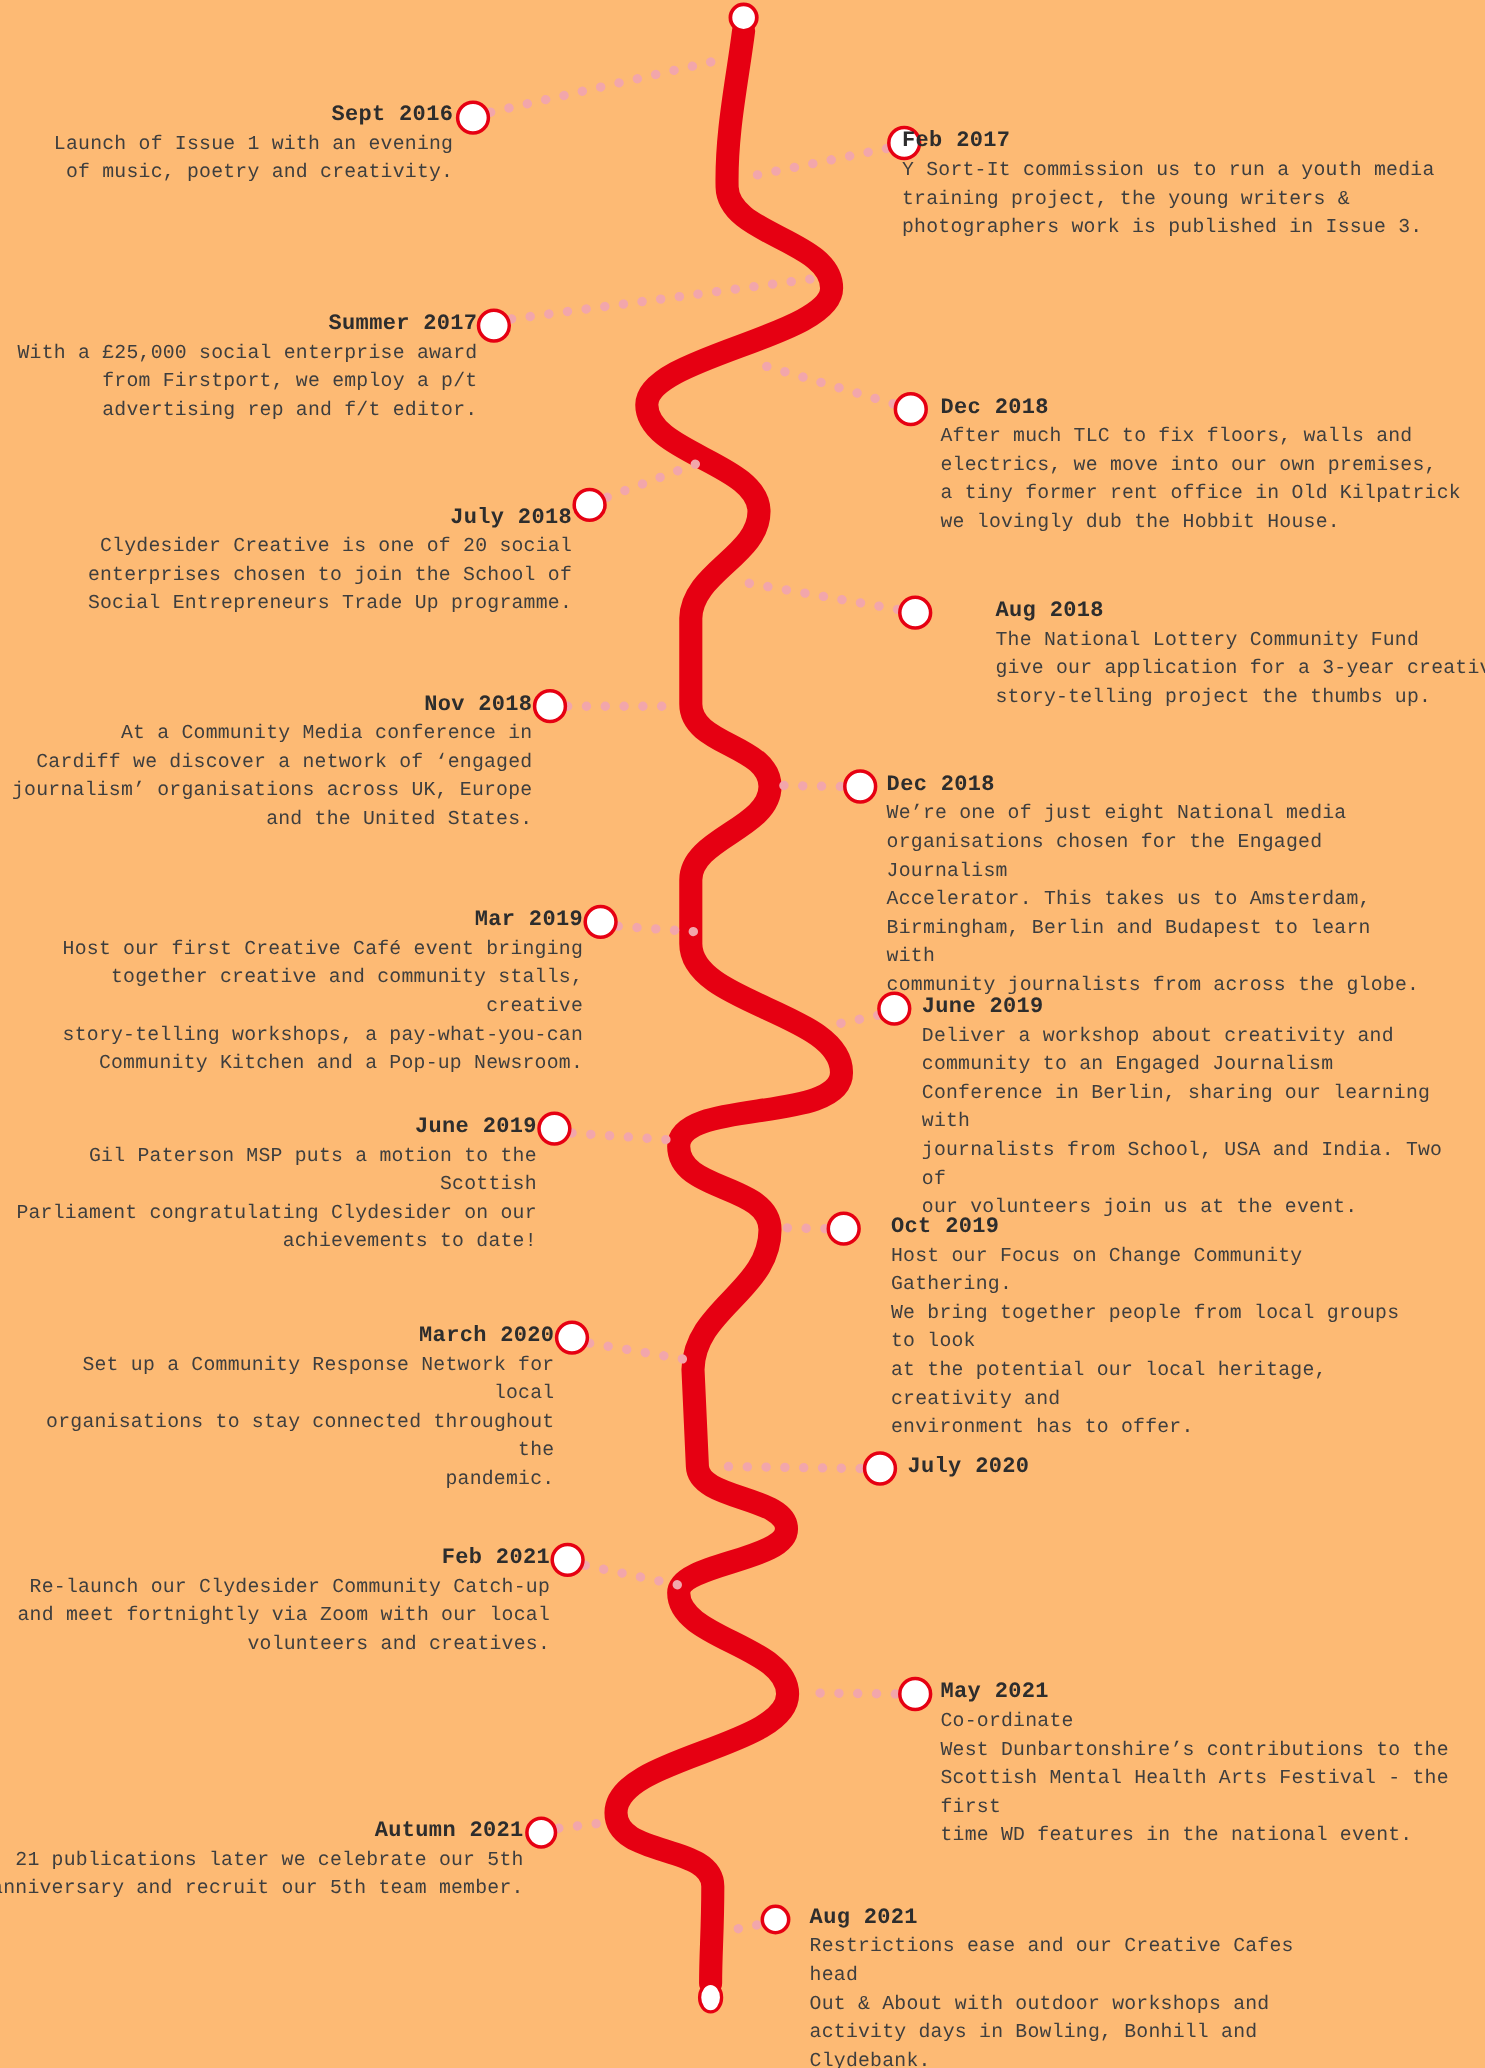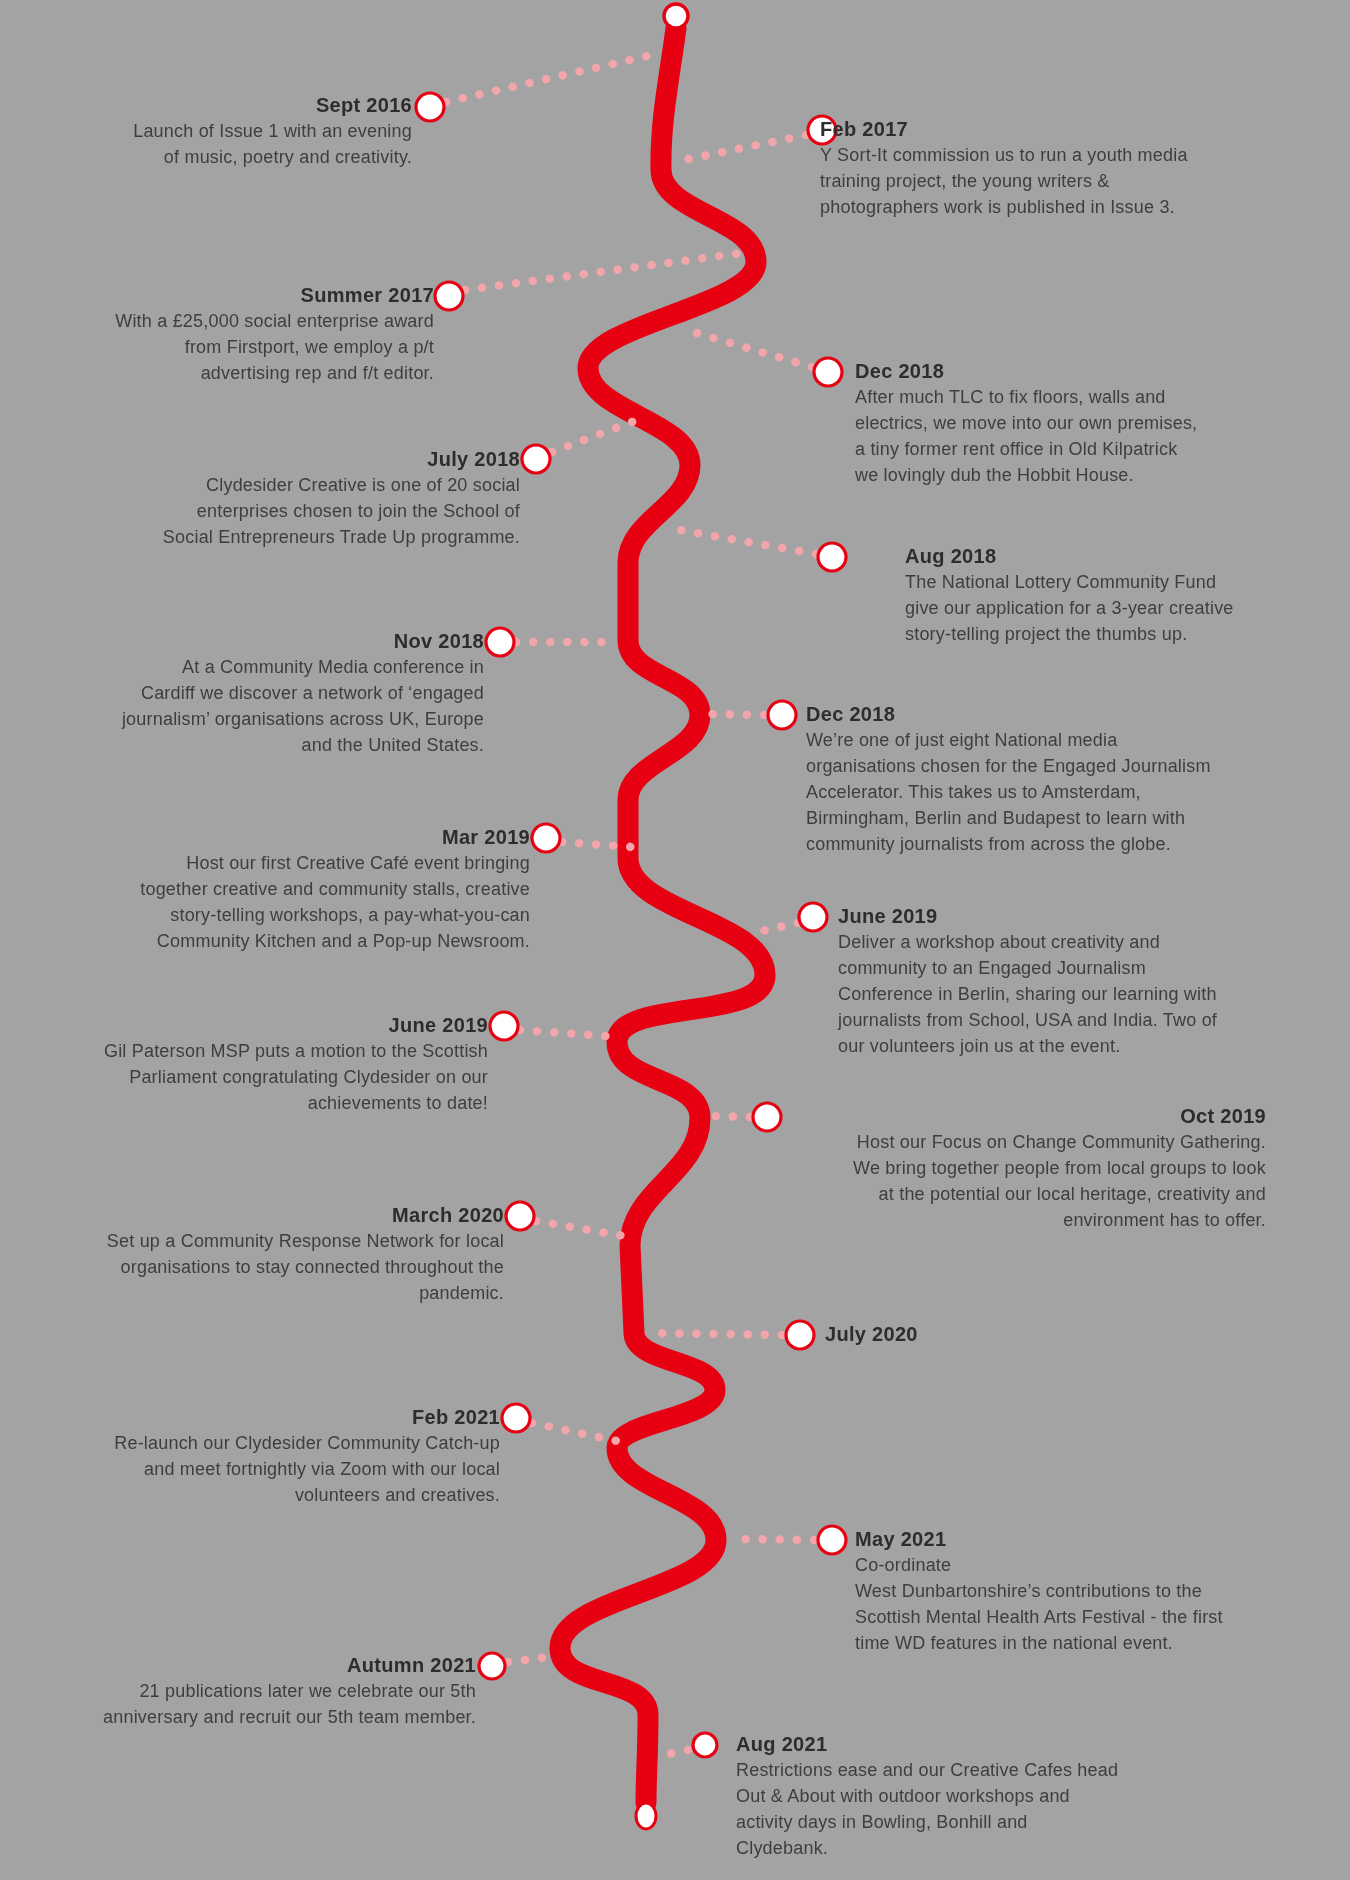--- a/index.html
+++ b/index.html
@@ -1,21 +1,21 @@
 <!DOCTYPE html>
 <html><head>
 <meta charset="utf-8">
 <style>
   html,body{margin:0;padding:0;background:#ffffff;}
   .canvas{
     position:relative;
     width:1350px;height:1880px;
-    background:#a3a3a3;
+    background:#fdba74;
     overflow:hidden;
-    font-family:Liberation Sans, sans-serif;
+    font-family:Liberation Mono, monospace;
   }
   .snake-svg{position:absolute;left:0;top:0;width:1350px;height:1880px;}
   .event{position:absolute;width:490px;color:#3e3e3e;}
   .event h3{
     margin:0;
     font-size:20px;
     line-height:26px;
     font-weight:bold;
     color:#2d2d2d;
     letter-spacing:.3px;
@@ -126,21 +126,21 @@
   </div>
 
   <div class="event right" style="top:358px;  left:855px;">
     <h3>Dec 2018</h3>
     <p>After much TLC to fix floors, walls and
 electrics, we move into our own premises,
 a tiny former rent office in Old Kilpatrick
 we lovingly dub the Hobbit House.</p>
   </div>
 
-  <div class="event left" style="top:446px;  right:830px;">
+  <div class="event left" style="top:458px;  right:830px;">
     <h3>July 2018</h3>
     <p>Clydesider Creative is one of 20 social
 enterprises chosen to join the School of
 Social Entrepreneurs Trade Up programme.</p>
   </div>
 
   <div class="event right" style="top:543px;  left:857px;margin-left:48px;">
     <h3>Aug 2018</h3>
     <p>The National Lottery Community Fund
 give our application for a 3-year  creative
@@ -181,21 +181,21 @@
 our volunteers join us at the event.</p>
   </div>
 
   <div class="event left" style="top:1012px; right:862px;">
     <h3>June 2019</h3>
     <p>Gil Paterson MSP puts a motion to the Scottish
 Parliament congratulating Clydesider on our
 achievements to date!</p>
   </div>
 
-  <div class="event right" style="top:1103px; left:776px;text-align:right;">
+  <div class="event right" style="top:1103px; left:810px;">
     <h3>Oct 2019</h3>
     <p>Host our Focus on Change Community Gathering.
 We  bring together people from local groups to look
 at the potential our local heritage, creativity and
 environment has to offer.</p>
   </div>
 
   <div class="event left" style="top:1202px; right:846px;">
     <h3>March 2020</h3>
     <p>Set up a Community Response Network for local

